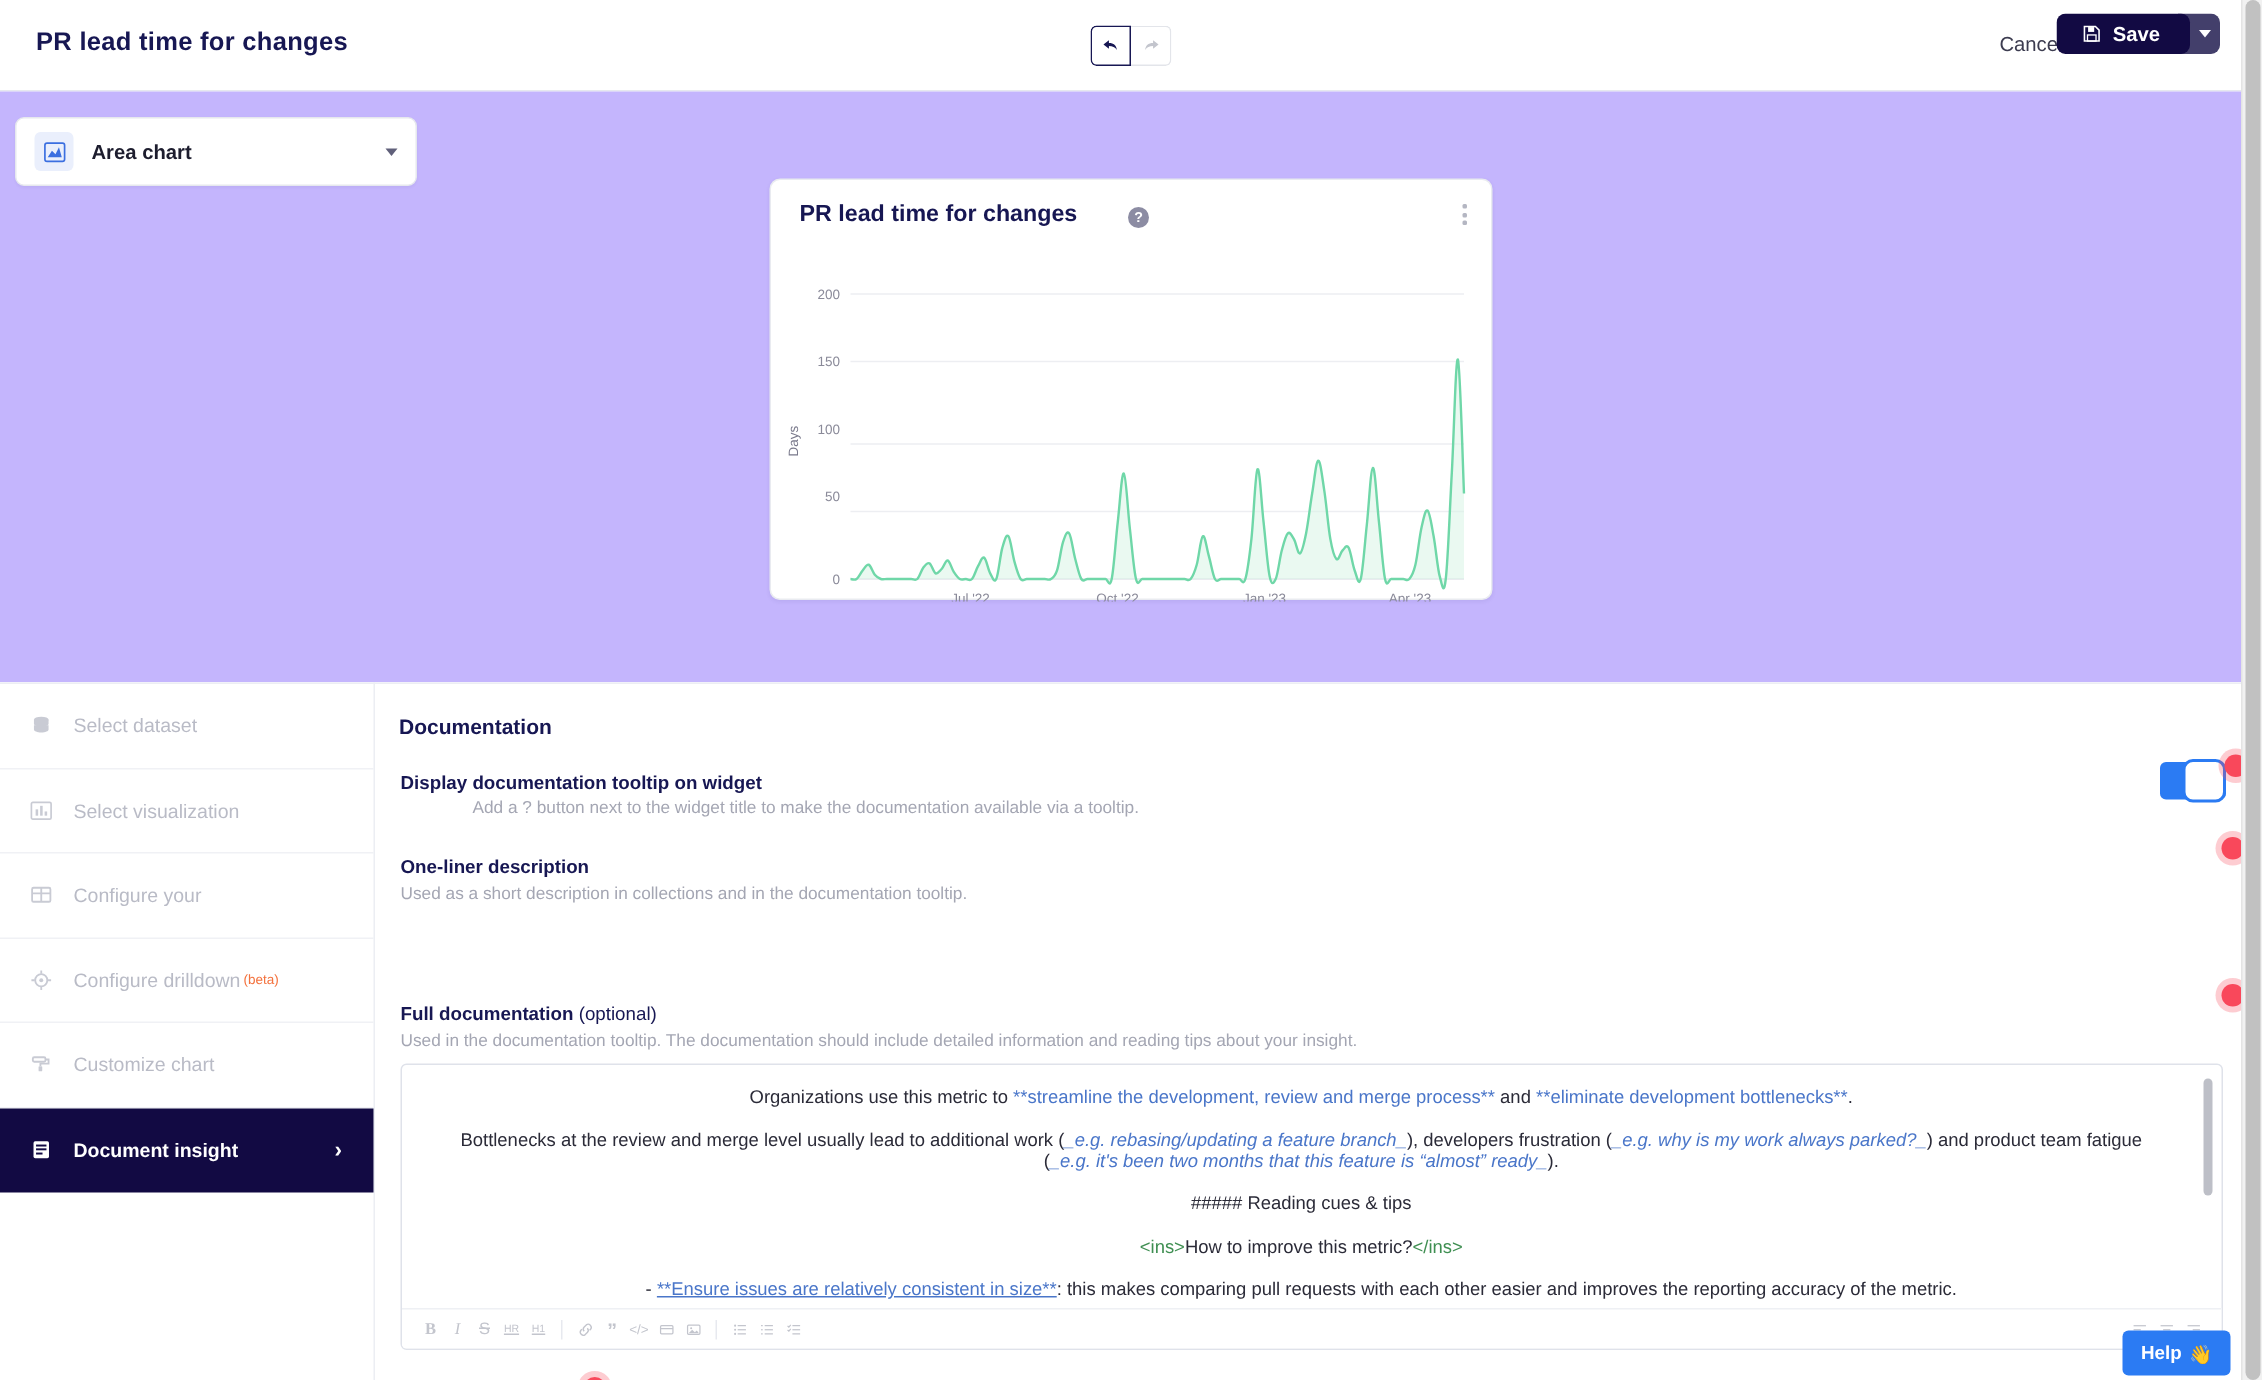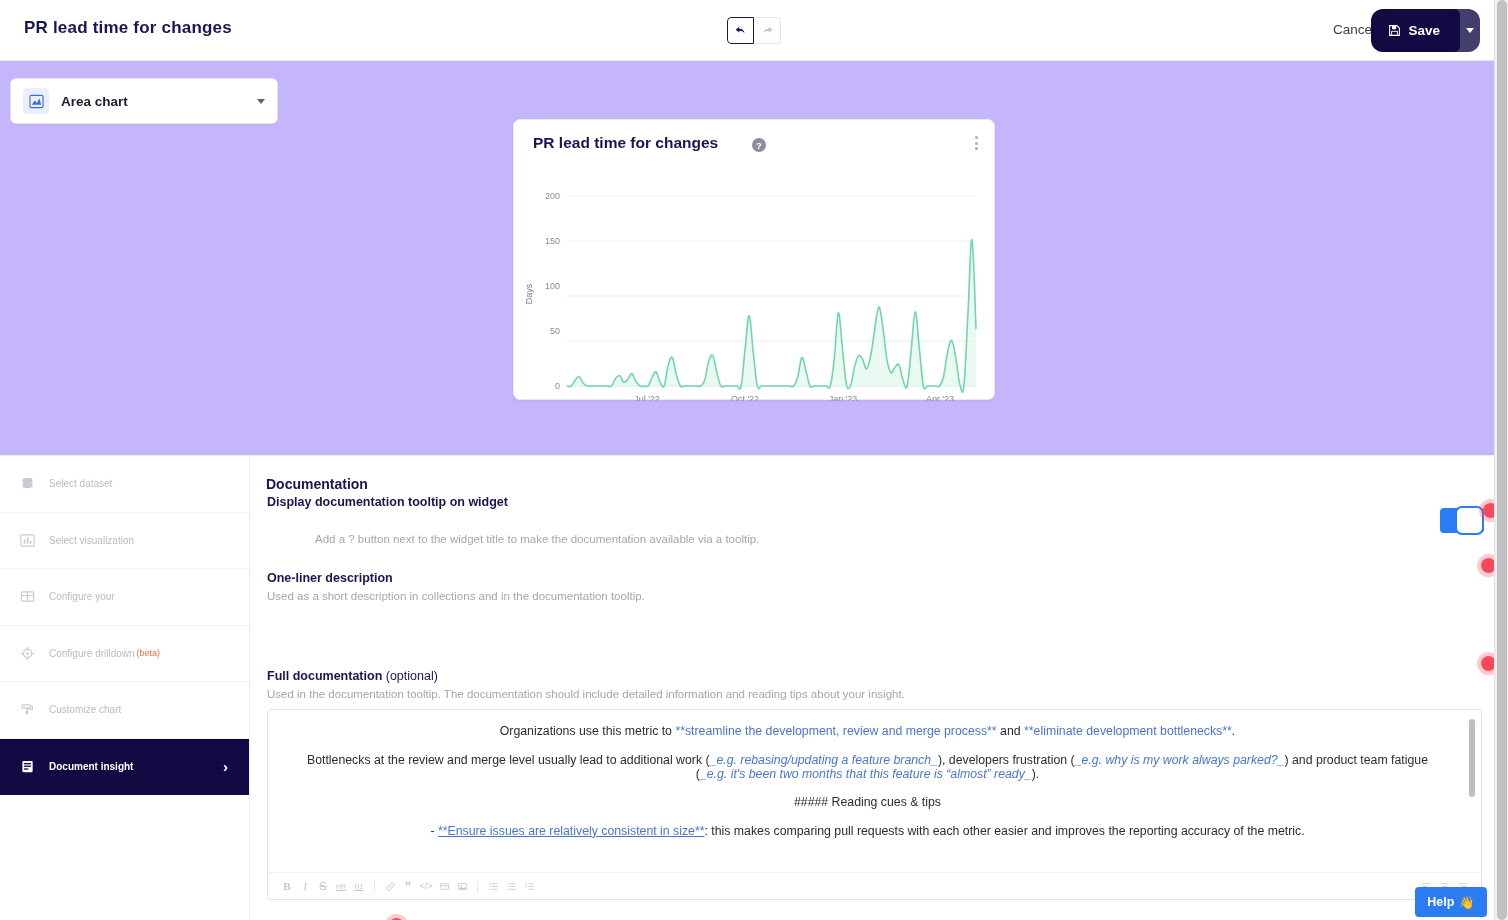--- a/index.html
+++ b/index.html
@@ -32,22 +32,22 @@
   .ur-btn.undo { border: 1.6px solid #171753; border-radius: 4px 0 0 4px; }
   .ur-btn.redo { border: 1px solid #e3e5ea; border-left: none; border-radius: 0 4px 4px 0; }
   .ur-btn svg { display: block; }
 
   .cancel-btn {
     position: absolute; right: 119px; top: 22px;
     font-size: 13.5px; color: #3c3c50; cursor: pointer; background: none; border: none;
     font-family: inherit;
   }
   .save-group {
-    position: absolute; right: 14px; top: 9px; height: 43px;
-    display: flex; border-radius: 12px; overflow: hidden;
+    position: absolute; right: 14px; top: 9px; height: 27px;
+    display: flex; border-radius: 2px; overflow: hidden;
   }
   .save-btn {
     background: #120a43; color: #fff; border: none; cursor: pointer;
     padding: 0 20px 0 17px; font-size: 13.5px; font-weight: bold;
     display: flex; align-items: center; gap: 7px; font-family: inherit;
     border-radius: 6px; z-index: 2;
   }
   .save-caret {
     background: #433f6b; width: 28px; display: flex; align-items: center; justify-content: center;
     cursor: pointer; margin-left: -8px; padding-left: 8px; border-radius: 0 6px 6px 0;
@@ -105,21 +105,21 @@
   .lower { position: absolute; top: 455px; left: 0; width: 1494px; height: 465px; background: #fff; }
   .side {
     position: absolute; left: 0; top: 0; width: 250px; height: 465px;
     background: #fff; border-right: 1px solid #eceef3; border-top: 1px solid #eceef3;
   }
   .side-item {
     position: relative; height: 56.5px; display: flex; align-items: center;
     padding-left: 19px; border-bottom: 1px solid #f0f1f5; cursor: pointer;
   }
   .side-item .si-ico { width: 17px; margin-right: 13px; display:flex; align-items:center; justify-content:center; flex:none; }
-  .side-item .si-lab { font-size: 10px; color: #b9bbc6; }
+  .side-item .si-lab { font-size: 13px; color: #b9bbc6; }
   .side-item.active { background: #120a43; border-bottom: none; }
   .side-item.active .si-lab { color: #fff; font-weight: bold; }
   .beta-tag { font-size: 9px; color: #f4713c; vertical-align: super; margin-left: 2px; }
   .side-chev { position: absolute; right: 21px; color: #fff; font-size: 15px; font-weight: bold; }
 
   
   .doc { position: absolute; left: 250px; top: 0; width: 1244px; height: 465px; background: #fff; border-top: 1px solid #eceef3; }
   .doc-h { position: absolute; left: 16px; top: 20px; font-size: 14px; font-weight: bold; color: #171753; }
   .annot {
     position: absolute; width: 15px; height: 15px; border-radius: 50%;
@@ -353,21 +353,21 @@
       </div>
     </div>
 
     <div class="doc">
       <div class="doc-h">Documentation</div>
     </div>
 
     <div class="annot" style="left:389px; top:463px;"></div>
   </div>
 
-  <div class="fld-label" style="left:267px; top:495px;">Display documentation tooltip on widget</div>
+  <div class="fld-label" style="left:267px; top:515px;">Display documentation tooltip on widget</div>
   <div class="fld-help" style="left:267px; top:533px;margin-left:48px;">Add a ? button next to the widget title to make the documentation available via a tooltip.</div>
   <div class="toggle">
       <span class="knob"></span>
     </div>
   <div class="annot" style="left:1483px; top:503px;"></div>
 
   <div class="fld-label" style="left:267px; top:571px;">One-liner description</div>
   <div class="fld-help" style="left:267px; top:590px;">Used as a short description in collections and in the documentation tooltip.</div>
   <div class="annot" style="left:1481px; top:558px;"></div>
 
@@ -376,20 +376,21 @@
   <div class="annot" style="left:1481px; top:656px;"></div>
 
   <div class="editor">
     <div class="ed-body">
       <div class="ed-p"><span>Organizations use this metric to </span><span class="md-bold-link">**streamline the development, review and merge process**</span><span> and </span><span class="md-bold-link">**eliminate development bottlenecks**</span><span>.</span></div>
 
       <div class="ed-p"><span>Bottlenecks at the review and merge level usually lead to additional work (</span><span class="md-italic">_e.g. rebasing/updating a feature branch_</span><span>), developers frustration (</span><span class="md-italic">_e.g. why is my work always parked?_</span><span>) and product team fatigue (</span><span class="md-italic">_e.g. it's been two months that this feature is “almost” ready_</span><span>).</span></div>
 
       <div class="ed-p">##### Reading cues &amp; tips</div>
 
+      <div class="ed-p"><span class="md-tag">&lt;ins&gt;</span><span>How to improve this metric?</span><span class="md-tag">&lt;/ins&gt;</span></div>
 
       <div class="ed-p"><span>- </span><span class="md-under">**Ensure issues are relatively consistent in size**</span><span>: this makes comparing pull requests with each other easier and improves the reporting accuracy of the metric.</span></div>
     </div>
 
     <div class="ed-scroll"></div>
 
     <div class="ed-toolbar">
       <span class="tb" style="font-weight:bold;font-family:'Liberation Serif',serif;">B</span>
       <span class="tb" style="font-style:italic;font-family:'Liberation Serif',serif;">I</span>
       <span class="tb" style="text-decoration:line-through;">S</span>

